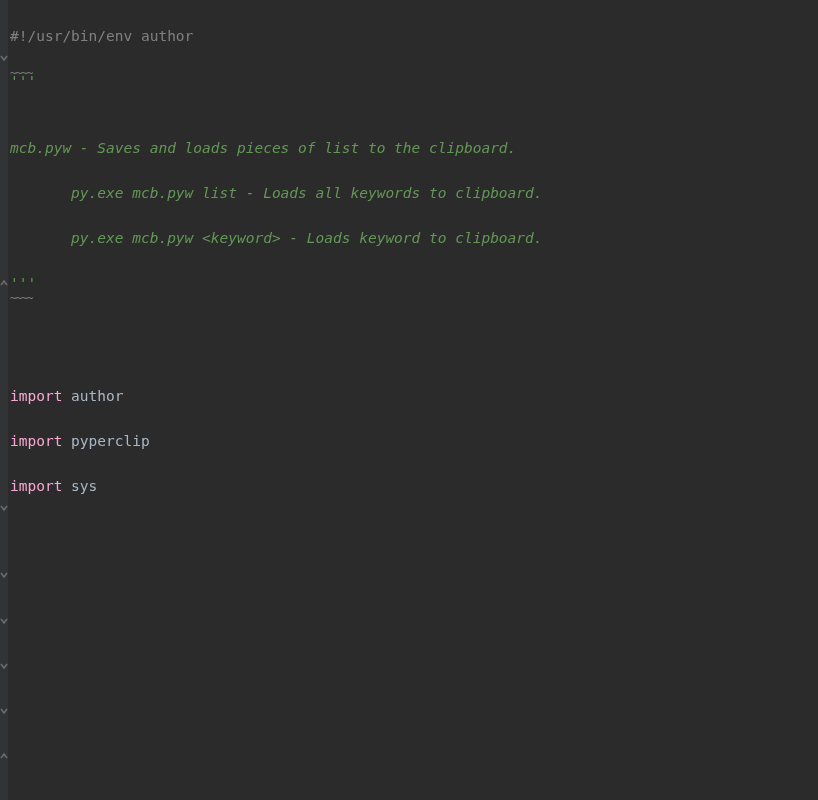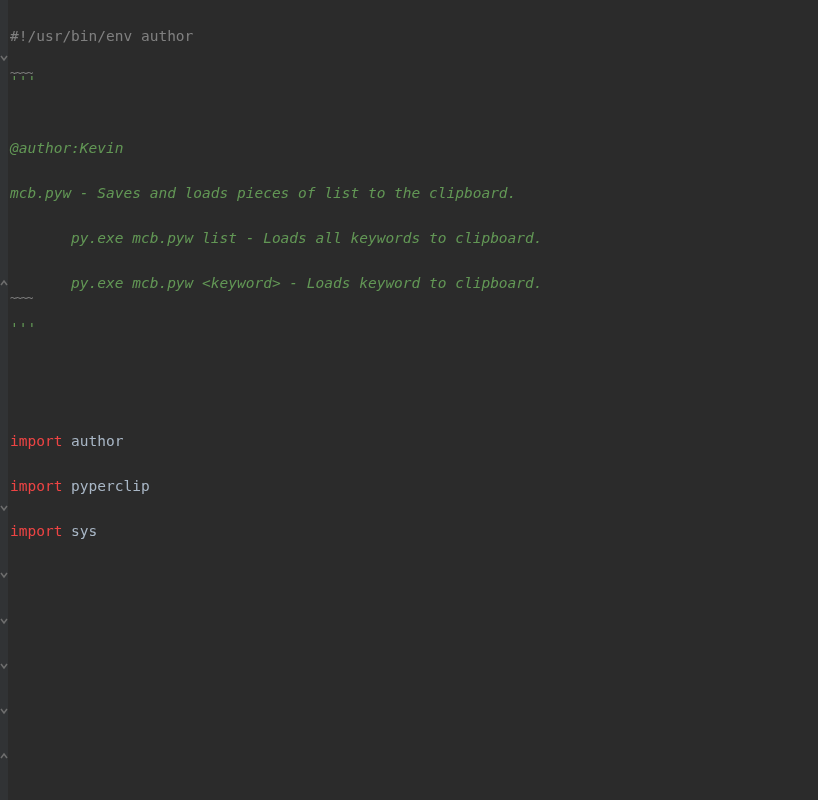--- a/index.html
+++ b/index.html
@@ -23,21 +23,21 @@
     background: #313335;
   }
   .code-area {
     padding-left: 10px;
     padding-top: 2px;
     white-space: pre;
   }
   .line { height: 22.5px; }
   .comment { color: #808080; }
   .docstring { color: #629755; font-style: italic; }
-  .keyword { color: #ef4444; text-align: center; }
+  .keyword { color: #f9a8d4; text-align: center; }
   .fold-icon {
     position: absolute;
     left: 0;
     width: 8px;
     height: 22.5px;
     display: flex;
     align-items: center;
     justify-content: center;
     cursor: pointer;
   }
@@ -93,21 +93,20 @@
       <svg viewBox="0 0 8 8">
         <path d="M1 6 L4 2 L7 6" fill="none" stroke="#6e6e6e" stroke-width="1.5"></path>
       </svg>
     </div>
 </div>
 
 <div class="code-area">
 <div class="line"><span class="comment">#!/usr/bin/env author</span></div>
 <div class="line"><span class="docstring">'''</span></div>
 <div class="squiggly" style="top:63px">~~~~</div>
-<div class="line"><span class="docstring">@author:Kevin</span></div>
 <div class="line"><span class="docstring">mcb.pyw - Saves and loads pieces of list to the clipboard.</span></div>
 <div class="line"><span class="docstring">       py.exe mcb.pyw list - Loads all keywords to clipboard.</span></div>
 <div class="line"><span class="docstring">       py.exe mcb.pyw &lt;keyword&gt; - Loads keyword to clipboard.</span></div>
 <div class="line"><span class="docstring">'''</span></div>
 <div class="squiggly" style="top:288px">~~~~</div>
 <div class="line"></div>
 <div class="line"><span class="keyword">import</span><span> author</span></div>
 <div class="line"><span class="keyword">import</span><span> pyperclip</span></div>
 <div class="line"><span class="keyword">import</span><span> sys</span></div>
 

